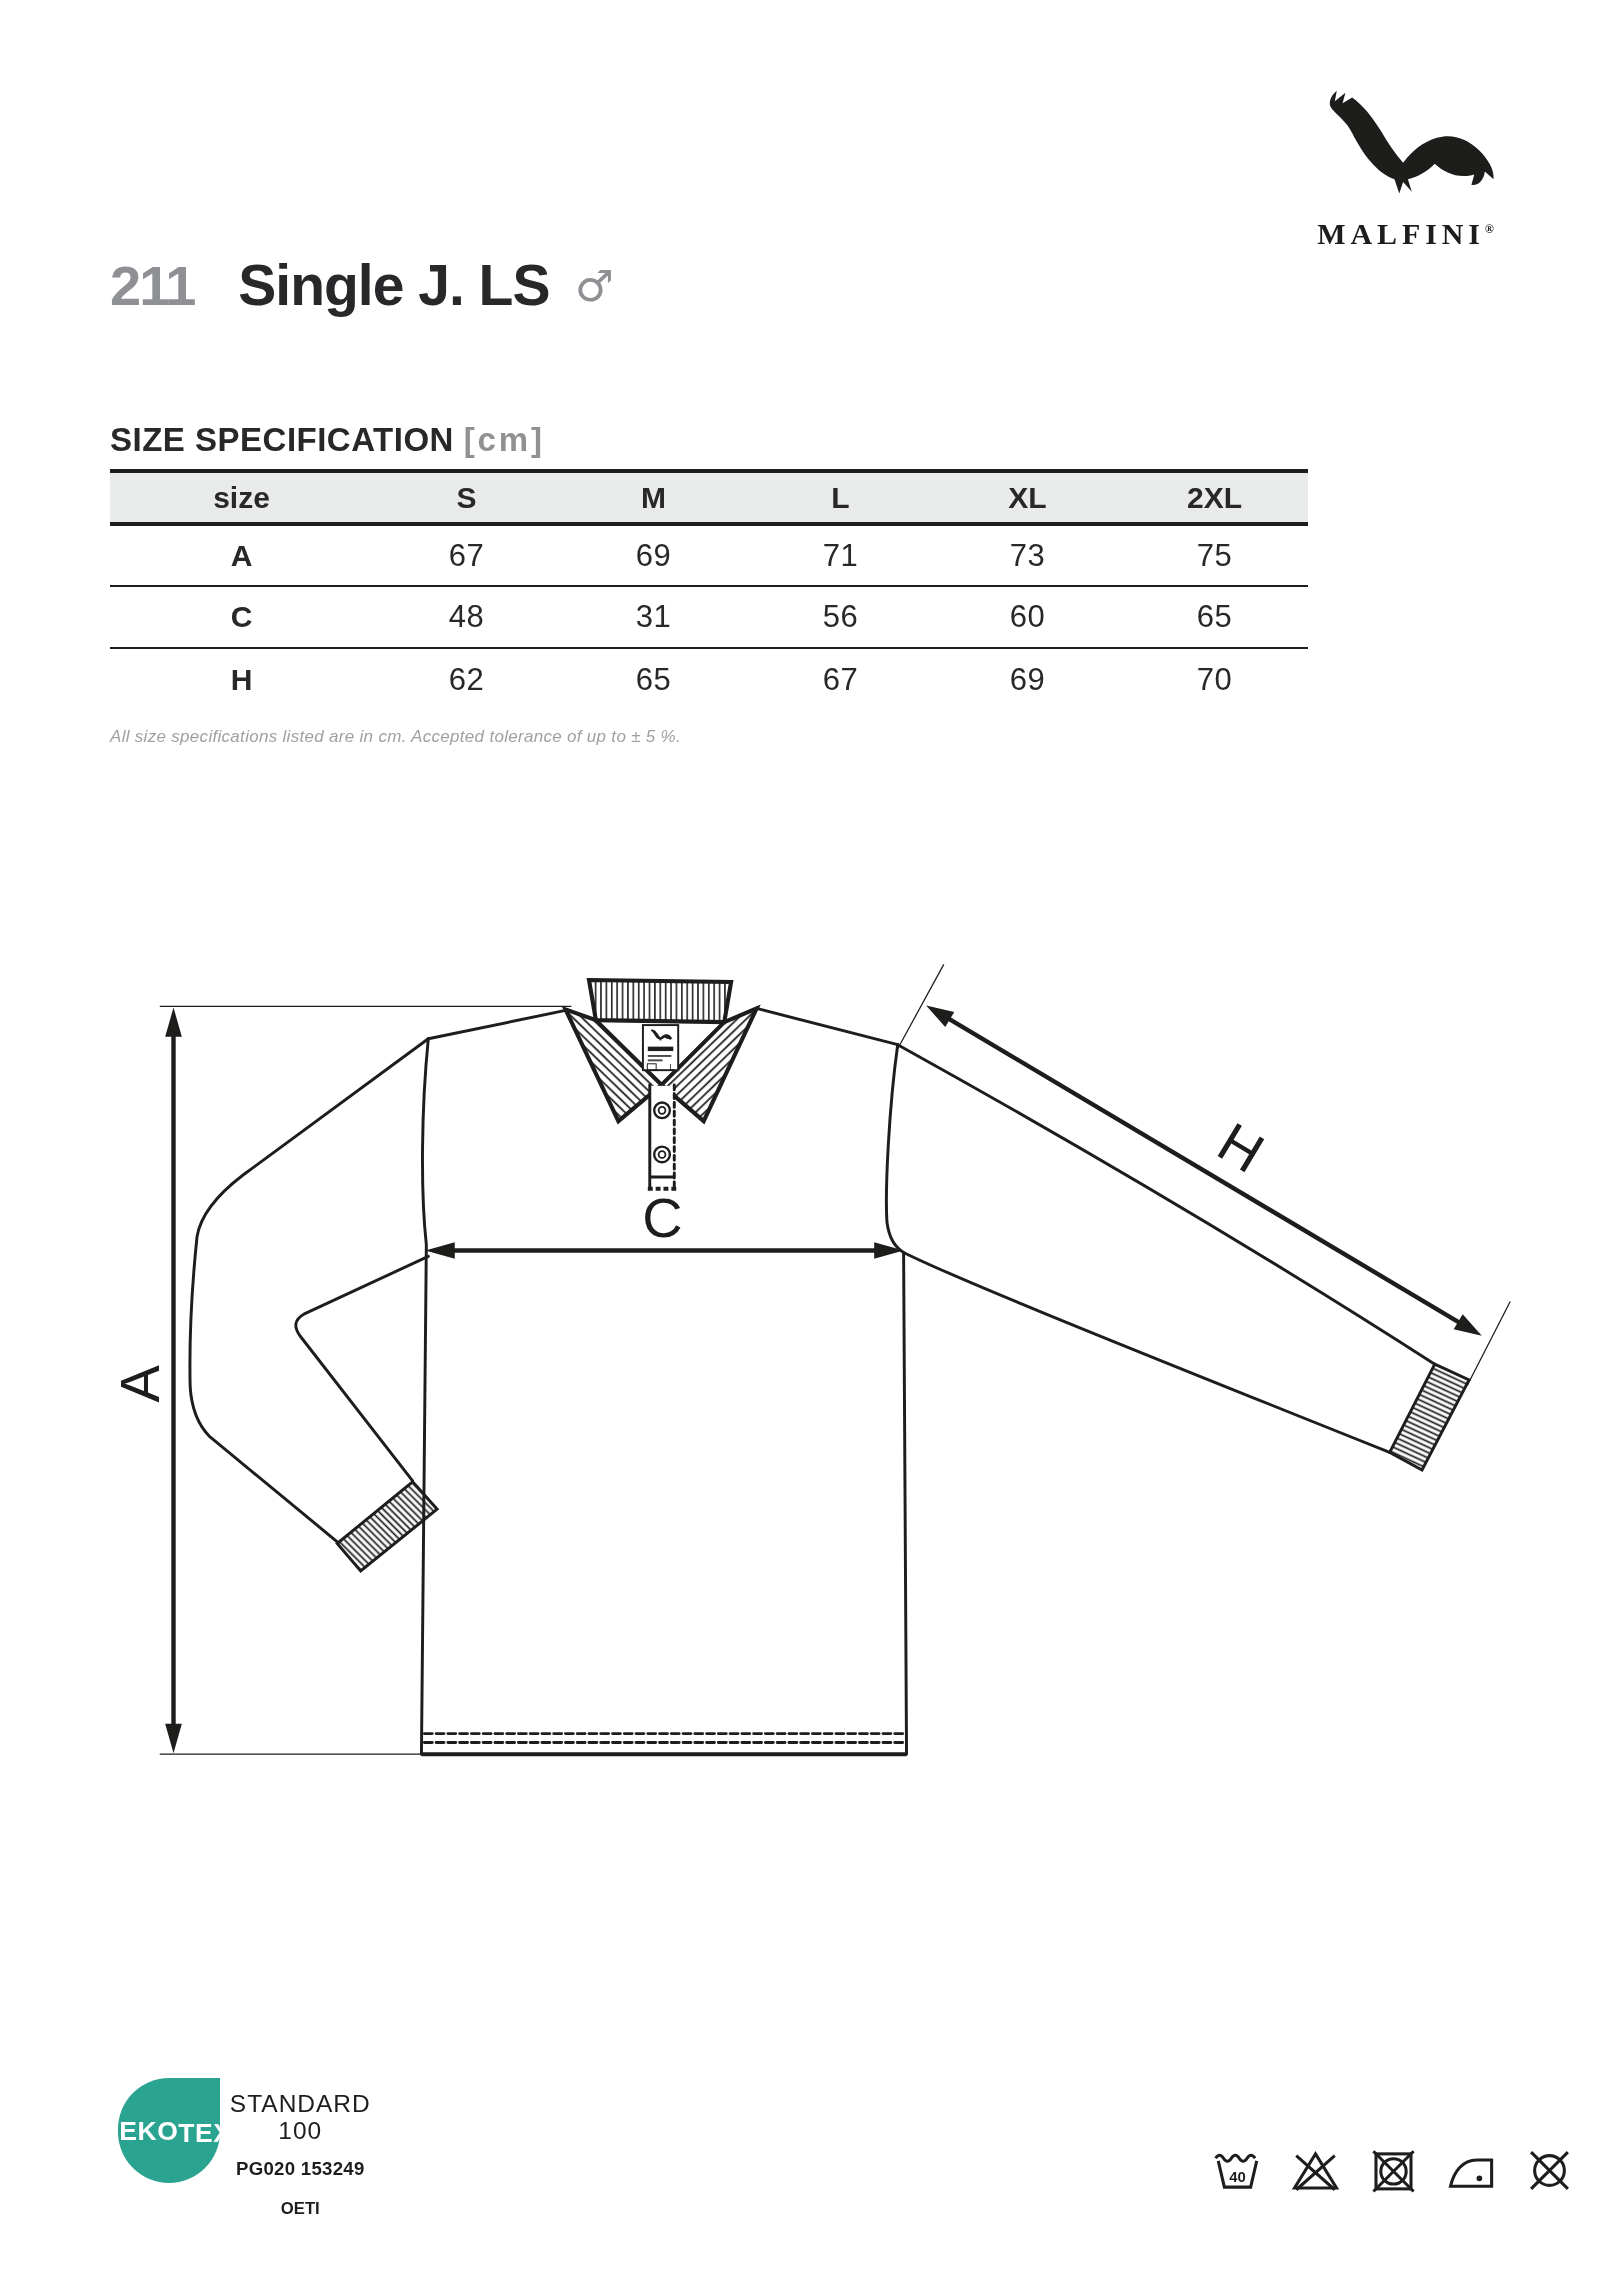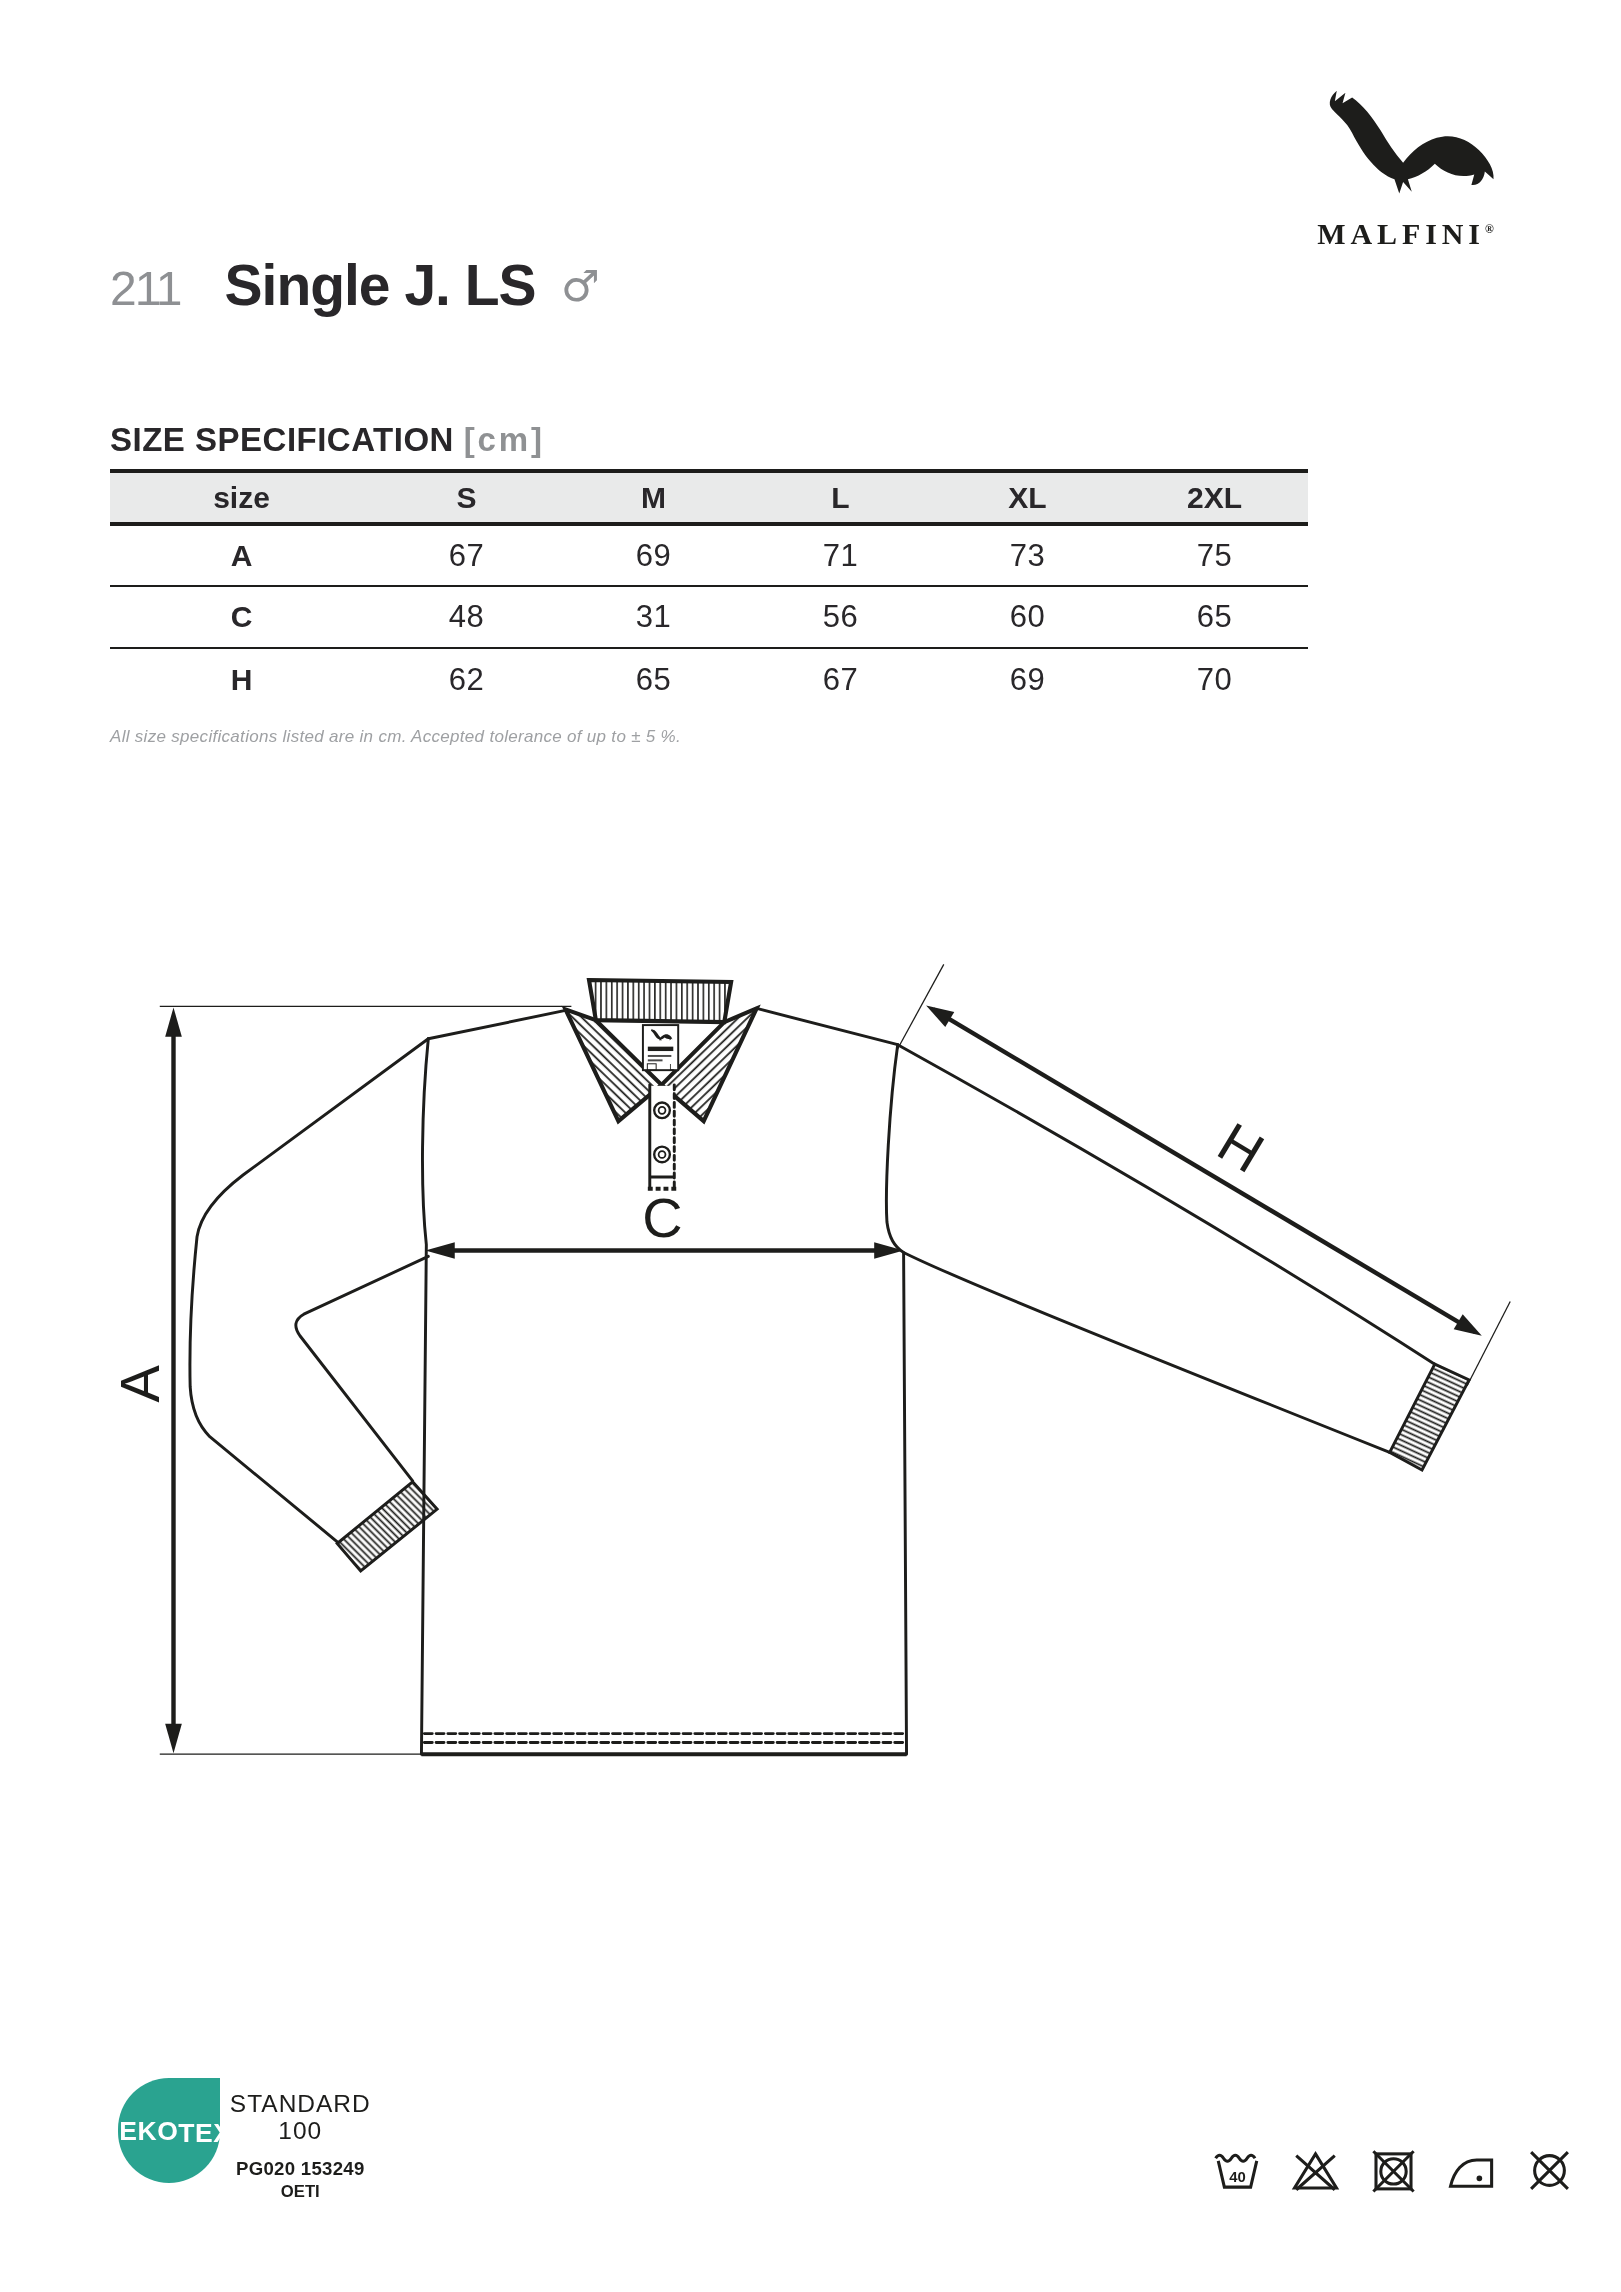--- a/index.html
+++ b/index.html
@@ -13,21 +13,21 @@
   .brand { position:absolute; left:1292px; top:84px; width:227px; text-align:center; }
   .brand svg.bird { width:202px; height:125px; display:block; margin:0 auto; }
   .brand .wordmark {
     margin-top:7.8px; font-family:"Liberation Serif", serif; font-weight:bold;
     font-size:30px; letter-spacing:4.9px; color:#1d1d1b; white-space:nowrap;
   }
   .brand .wordmark sup { font-size:11.8px; letter-spacing:0; }
 
   
   .title-row { position:absolute; left:110px; top:257px; display:flex; align-items:baseline; }
-  .product-code { font-size:48px; font-weight:normal; color:#8e9093; letter-spacing:-2px; line-height:1; }
+  .product-code { font-size:56px; font-weight:bold; color:#8e9093; letter-spacing:-2px; line-height:1; }
   .product-name { font-size:57px; font-weight:bold; color:#29272a; margin-left:44px; line-height:1; letter-spacing:-1px; }
   .gender { font-family:"DejaVu Sans", sans-serif; font-size:43px; color:#8e9093; margin-left:25.5px; position:relative; top:-3.9px; font-weight:normal; }
 
   
   .spec-heading { position:absolute; left:110px; top:421px; font-size:33px; font-weight:bold; letter-spacing:0.5px; white-space:nowrap; }
   .spec-heading .unit { color:#8f9193; margin-left:9.8px; letter-spacing:2.9px; }
 
   
   table.size-table {
     position:absolute; left:110px; top:469px; width:1198px;
@@ -55,21 +55,21 @@
   .oeko-drop {
     width:102px; height:105px; background:#2aa390;
     border-radius:53px 0 53px 53px;
     display:flex; justify-content:center; align-items:center;
     color:#ffffff; font-weight:bold; font-size:26.5px; line-height:28px; letter-spacing:0.5px;
   }
   .oeko-drop .reg { font-size:10.8px; vertical-align:super; }
   .oeko-text { width:145px; text-align:center; padding-top:11.8px; margin-left:7.8px; color:#1d1d1b; }
   .oeko-text .std { font-size:24.5px; font-weight:normal; letter-spacing:1px; line-height:27.4px; }
   .oeko-text .code { margin-top:13.7px; font-size:18.6px; font-weight:bold; letter-spacing:0.3px; }
-  .oeko-text .inst { margin-top:2px; font-size:16.7px; font-weight:bold; }
+  .oeko-text .inst { margin-top:19px; font-size:16.7px; font-weight:bold; }
 
   
   .care { position:absolute; left:1213px; top:2148px; display:flex; gap:29px; }
   .care svg { width:49px; height:45px; display:block; }
   .care .sym { stroke:#1d1d1b; stroke-width:3.5; fill:none; }
   .care text { font-family:"Liberation Sans", sans-serif; font-weight:bold; fill:#1d1d1b; }
 
   
   .g-line { stroke:#1d1d1b; stroke-width:3; fill:none; stroke-linejoin:round; stroke-linecap:round; }
   .g-thick { stroke:#1d1d1b; stroke-width:4.2; fill:none; stroke-linejoin:round; }

